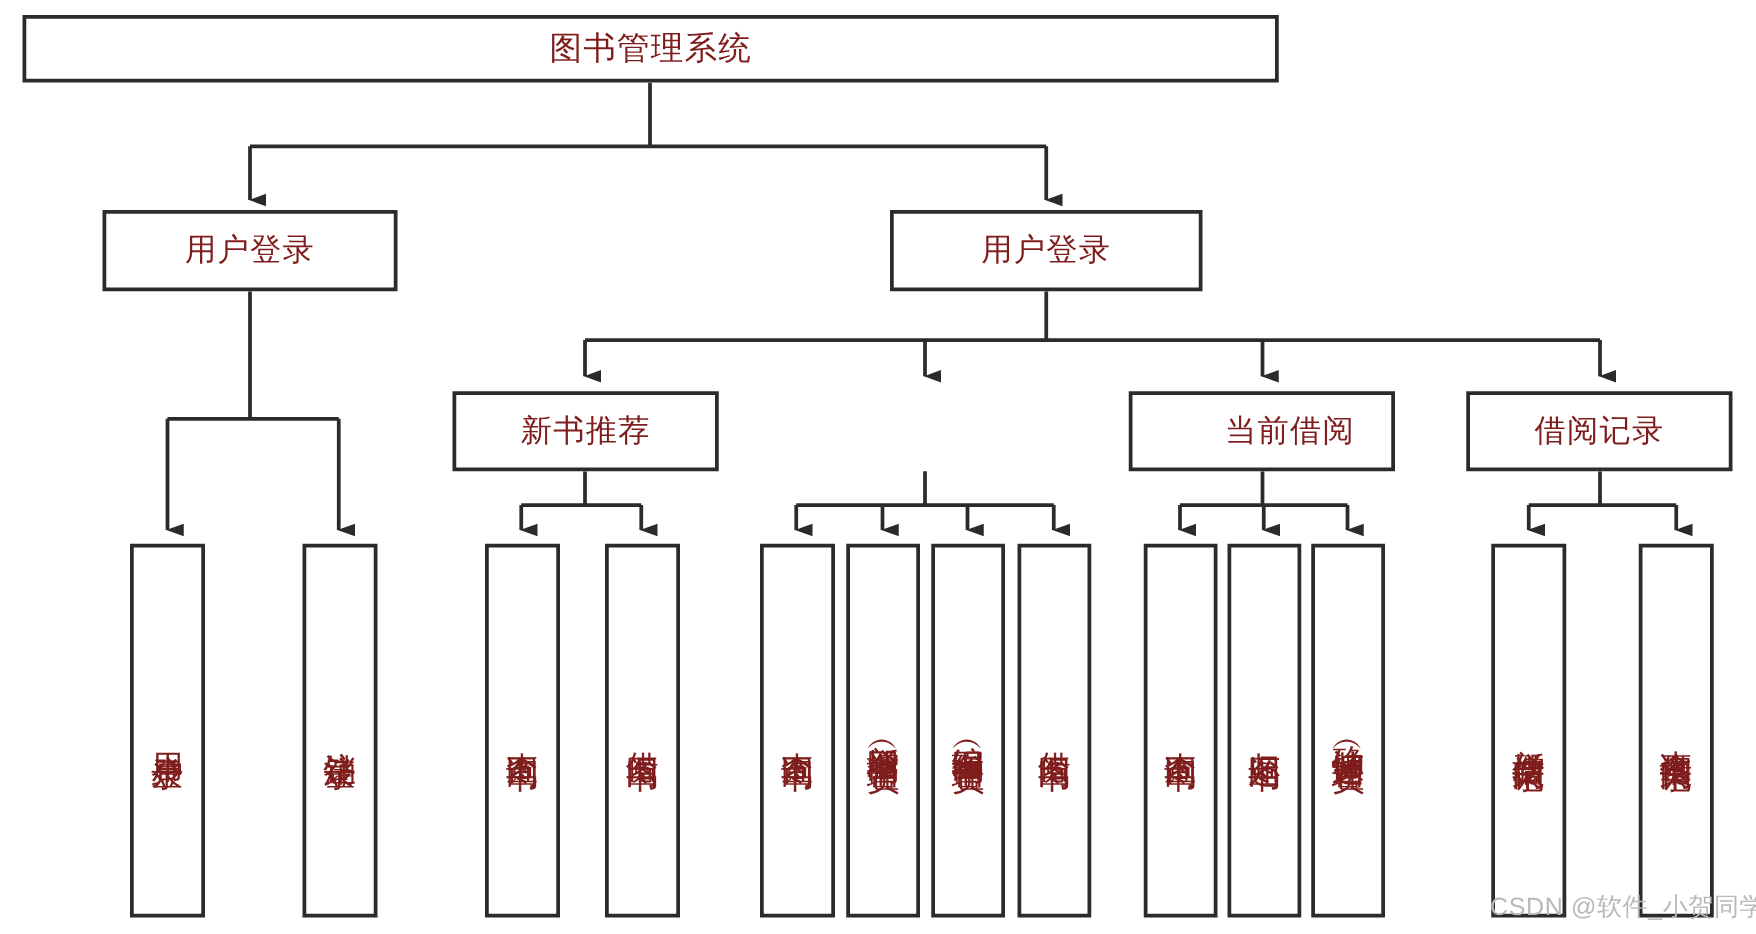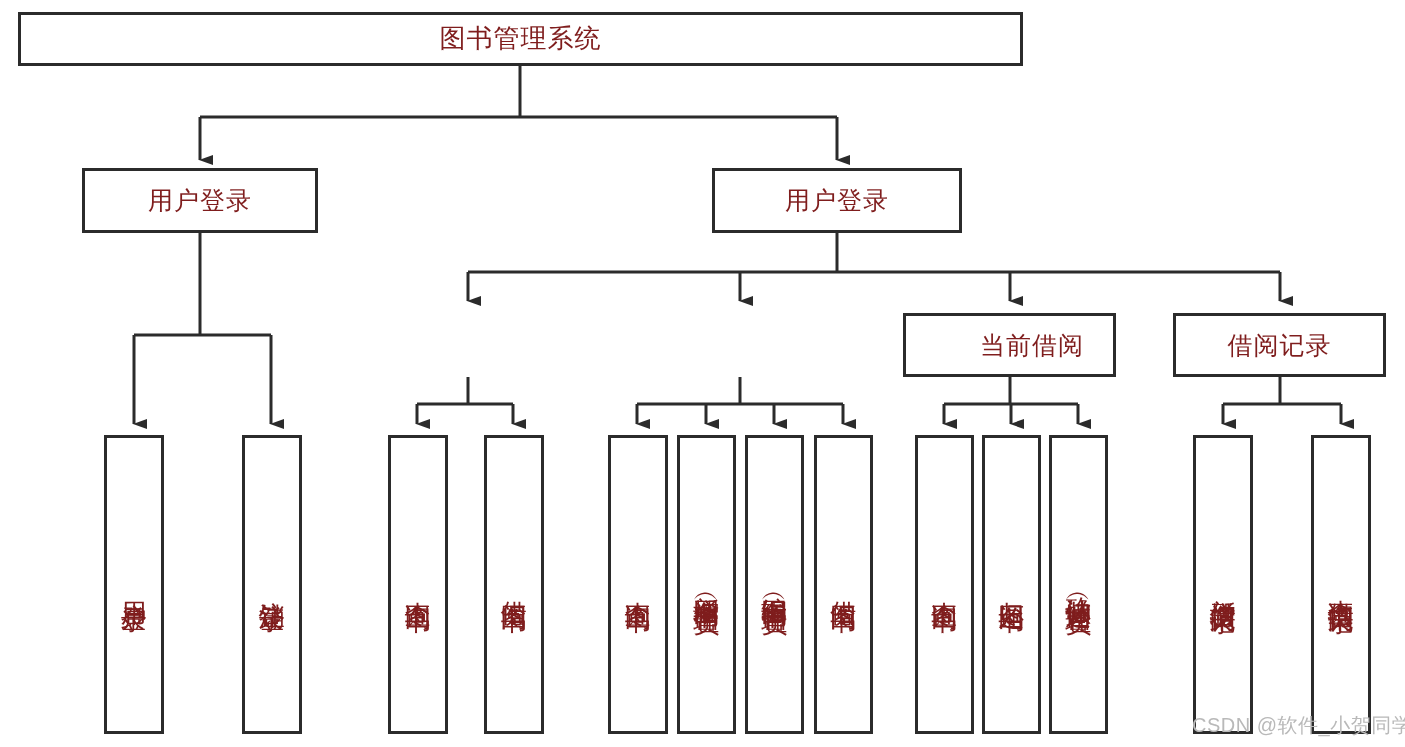--- a/index.html
+++ b/index.html
@@ -129,20 +129,23 @@
     <span class="label">图书管理系统</span>
   </div>
 
   <div class="node" style="left:82px; top:168px; width:236px; height:65px;">
     <span class="label">用户登录</span>
   </div>
   <div class="node" style="left:712px; top:168px; width:250px; height:65px;">
     <span class="label">用户登录</span>
   </div>
 
+  <div class="node" style="left:362px; top:313px; width:213px; height:64px;">
+    <span class="label">新书推荐</span>
+  </div>
   <div class="node" style="left:903px; top:313px; width:213px; height:64px;padding-left:45px;">
     <span class="label">当前借阅</span>
   </div>
   <div class="node" style="left:1173px; top:313px; width:213px; height:64px;justify-content:center;">
     <span class="label">借阅记录</span>
   </div>
 
   <div class="node vertical" style="left:104px; top:435px; width:60px; height:299px;">
     <span class="label">用户登录</span>
   </div>

